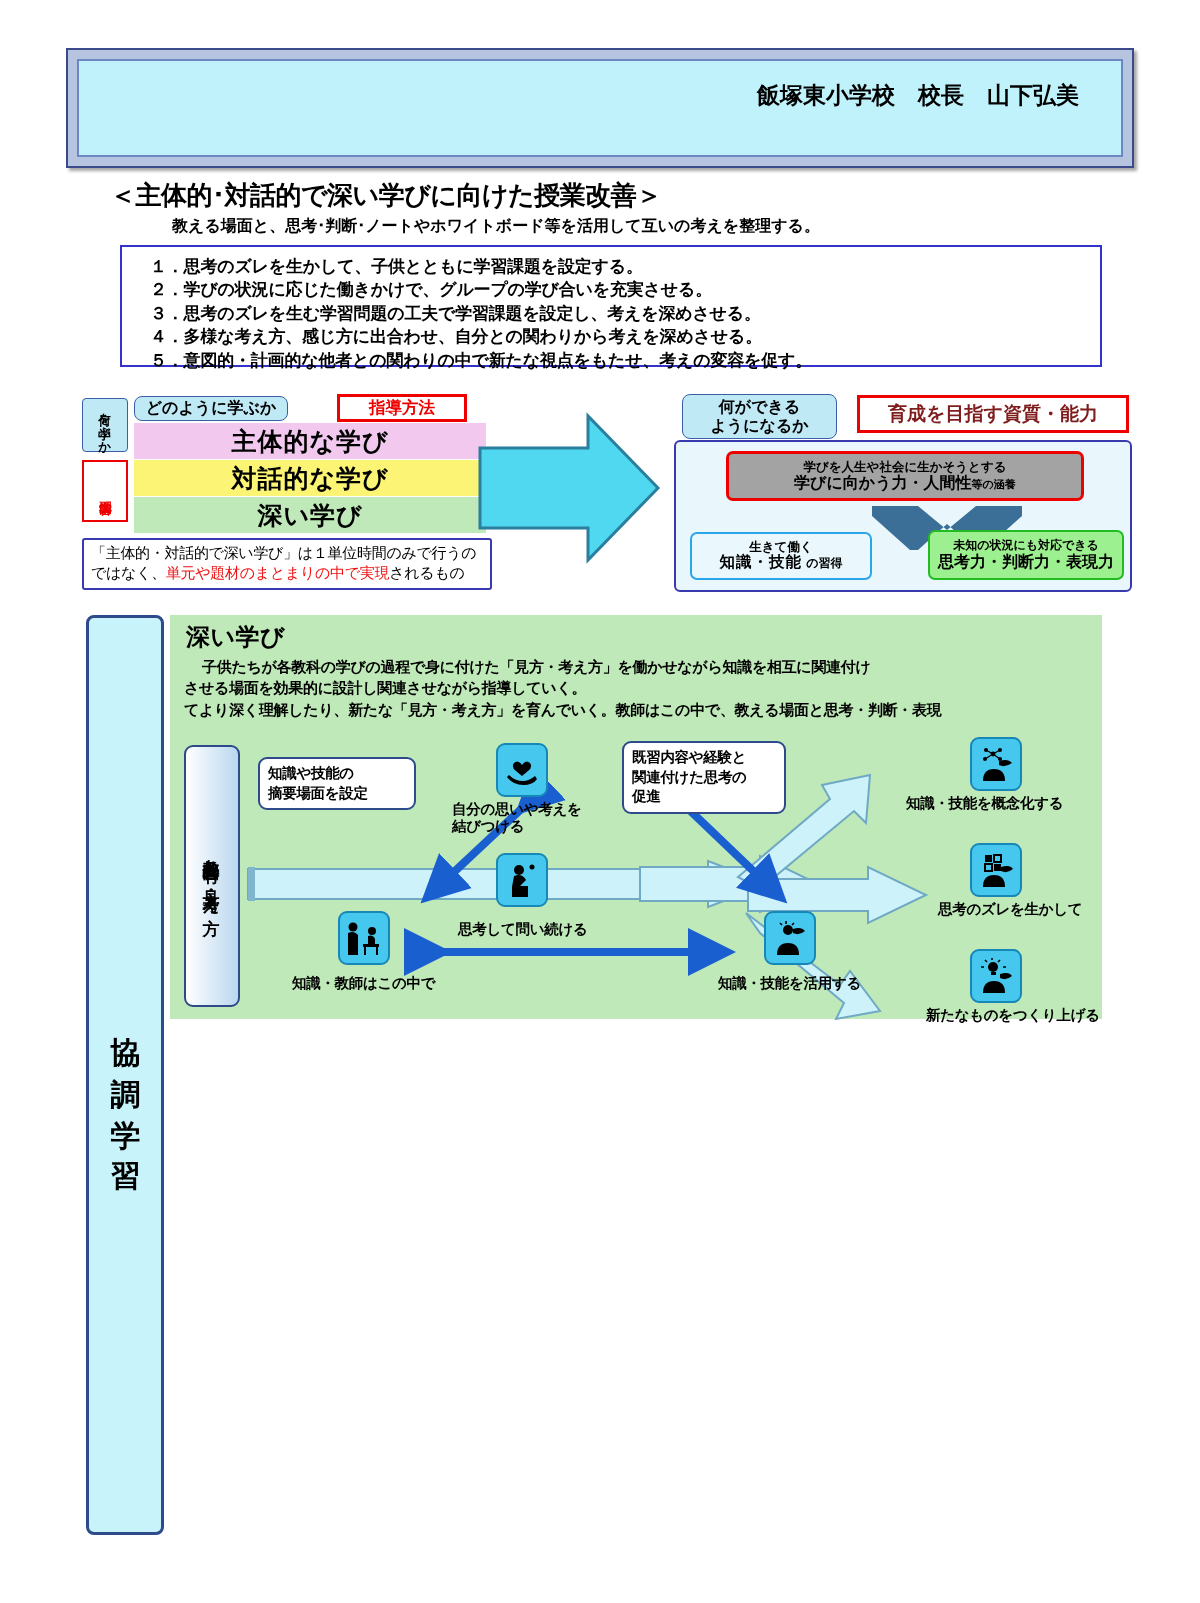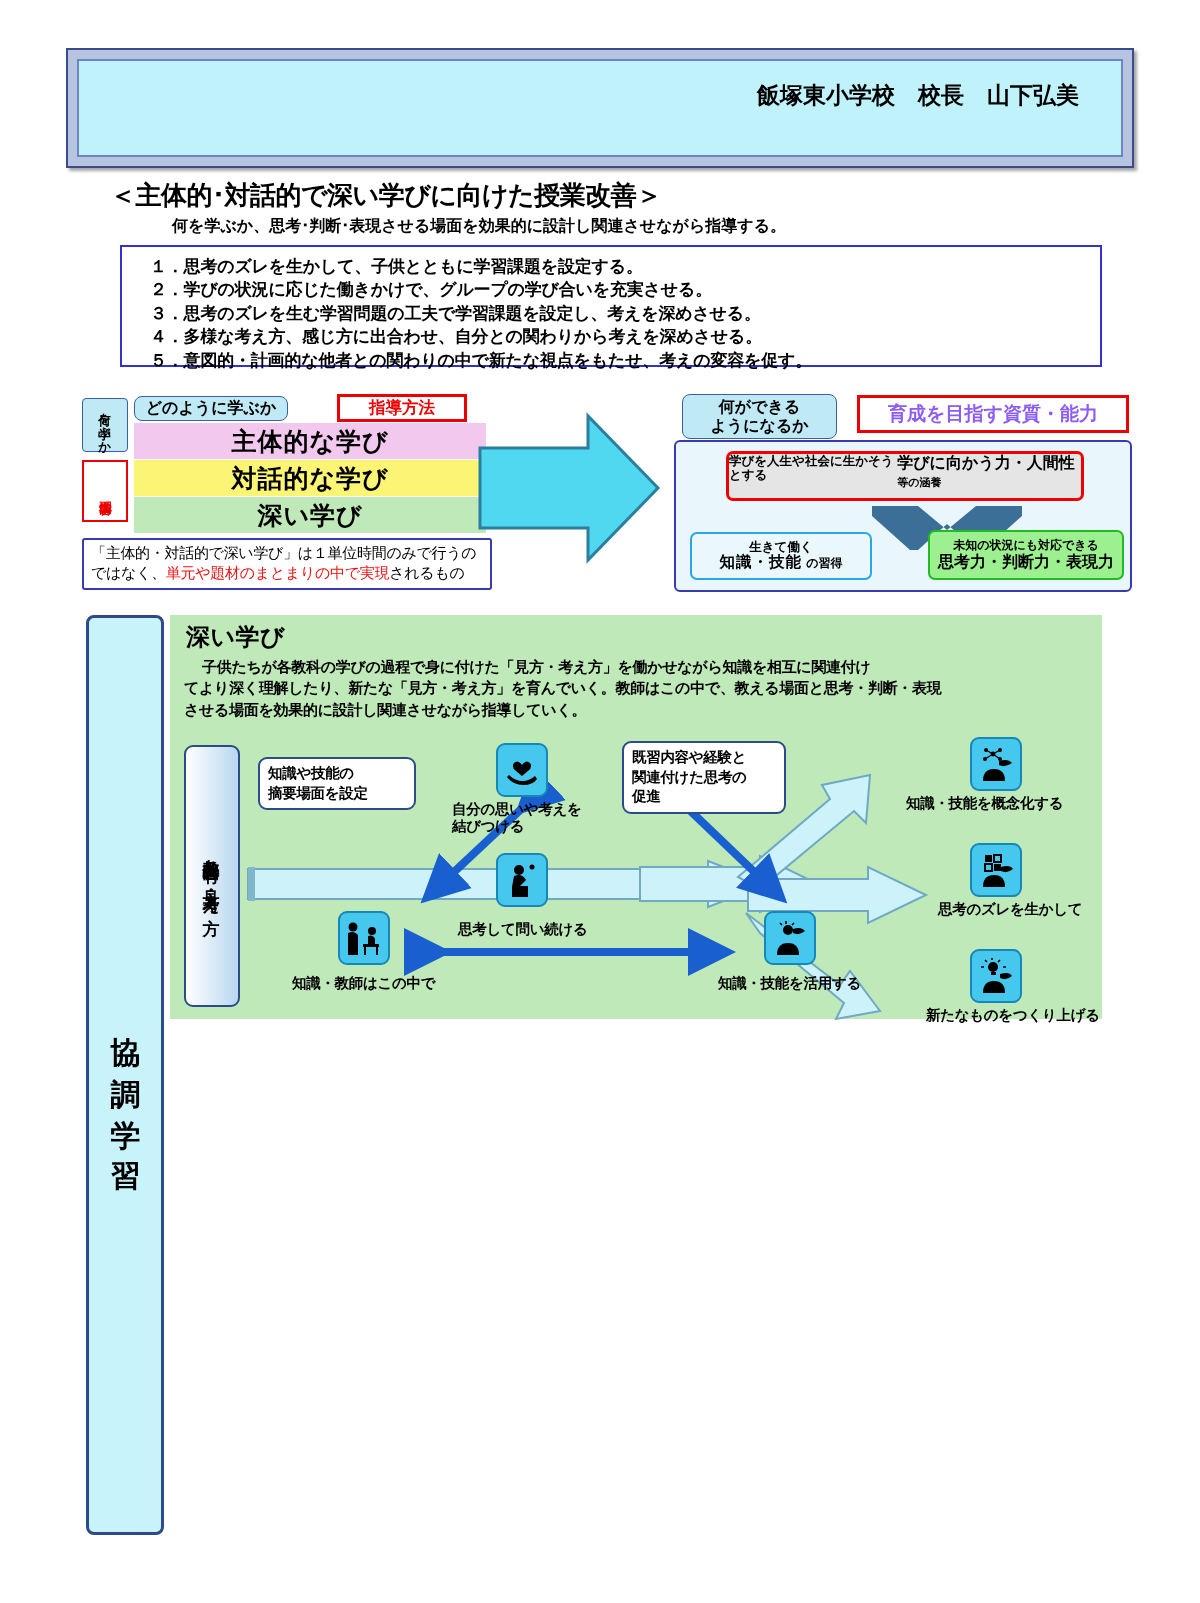--- a/index.html
+++ b/index.html
@@ -110,33 +110,33 @@
   }
 
   .tag-nanigadekiru{
     position:absolute; left:600px; top:2px; width:155px; height:45px;
     background:#bfe9f5; border:1px solid #3a5fa8; border-radius:8px;
     display:flex; flex-direction:column; align-items:center; justify-content:center;
     font-size:16px; font-weight:bold; line-height:1.15;
   }
   .tag-ikusei{
     position:absolute; left:775px; top:3px; width:272px; height:38px;
-    background:#fff; border:3px solid #ee0000; color:#8b5cf6;
+    background:#fff; border:3px solid #ee0000; color:#7f1d1d;
     display:flex; align-items:center; justify-content:center;
     font-size:19px; font-weight:bold;
   }
 
   .right-panel{
     position:absolute; left:592px; top:48px; width:458px; height:152px;
     background:#e9f7fd; border:2px solid #3a3ab0; border-radius:6px;
   }
   .rp-top{
     position:absolute; left:50px; top:9px; width:358px; height:50px;
-    background:#e5e5e5; border:3px solid #ee0000; border-radius:7px;
-    display:flex; flex-direction:row; align-items:flex-start; justify-content:center;
+    background:#a3a3a3; border:3px solid #ee0000; border-radius:7px;
+    display:flex; flex-direction:column; align-items:center; justify-content:center;
     line-height:1.12;
   }
   .rp-top .l1{ font-size:12.5px; font-weight:bold; }
   .rp-top .l2{ font-size:16px; font-weight:bold; }
   .rp-top .l2 small{ font-size:11px; }
 
   .rp-bl{
     position:absolute; left:14px; top:90px; width:182px; height:48px;
     background:#eaf8fd; border:2px solid #2aa6e8; border-radius:7px;
     display:flex; flex-direction:column; align-items:center; justify-content:center;
@@ -245,21 +245,21 @@
 
 <div class="page">
 
   <div class="header-outer">
     <div class="header-inner">
       <div class="header-line2">飯塚東小学校　校長　山下弘美</div>
     </div>
   </div>
 
   <div class="sec-title">＜主体的･対話的で深い学びに向けた授業改善＞</div>
-  <div class="sec-sub">何を学ぶか、思考･判断･表現させる場面を効果的に設計し関連させながら指導する。</div>
+  <div class="sec-sub">教える場面と、思考･判断･ノートやホワイトボード等を活用して互いの考えを整理する。</div>
 
   <div class="list-box">
     <div>１．思考のズレを生かして、子供とともに学習課題を設定する。</div>
     <div>２．学びの状況に応じた働きかけで、グループの学び合いを充実させる。</div>
     <div>３．思考のズレを生む学習問題の工夫で学習課題を設定し、考えを深めさせる。</div>
     <div>４．多様な考え方、感じ方に出合わせ、自分との関わりから考えを深めさせる。</div>
     <div>５．意図的・計画的な他者との関わりの中で新たな視点をもたせ、考えの変容を促す。</div>
   </div>
 
   <div class="mid">
@@ -498,22 +498,22 @@
           <div class="callout pinkb" style="width:150px;height:72px;">課題に対する様々な意見をまとめながら解決する</div>
           <div class="callout pinkb" style="width:150px;height:72px;">IT等を活用し、相手を意識した表現活動を行う</div>
           <div class="callout pinkb" style="width:150px;height:72px;">互いの考えを話し合う中で本質に迫る内容に高める</div>
         </div>
       </div>
 
       <div class="panel p-fukai">
         <div class="p-title">深い学び</div>
         <div class="p-desc" style="padding-top:4px;">
           <div class="ind">子供たちが各教科の学びの過程で身に付けた「見方・考え方」を働かせながら知識を相互に関連付け</div>
+          <div>させる場面を効果的に設計し関連させながら指導していく。</div>
           <div>てより深く理解したり、新たな「見方・考え方」を育んでいく。教師はこの中で、教える場面と思考・判断・表現</div>
-          <div>させる場面を効果的に設計し関連させながら指導していく。</div>
         </div>
 
         <div class="deep">
 
           <div class="kaku">
             <span>各教科固有の見方・考え方</span>
           </div>
 
           <svg style="position:absolute;left:78px;top:126px;width:520px;height:46px;" viewBox="0 0 520 46">
             <polygon points="0,8 460,8 460,0 520,23 460,46 460,38 0,38" fill="#cdf2fa" stroke="#6fa9c4" stroke-width="2"></polygon>

